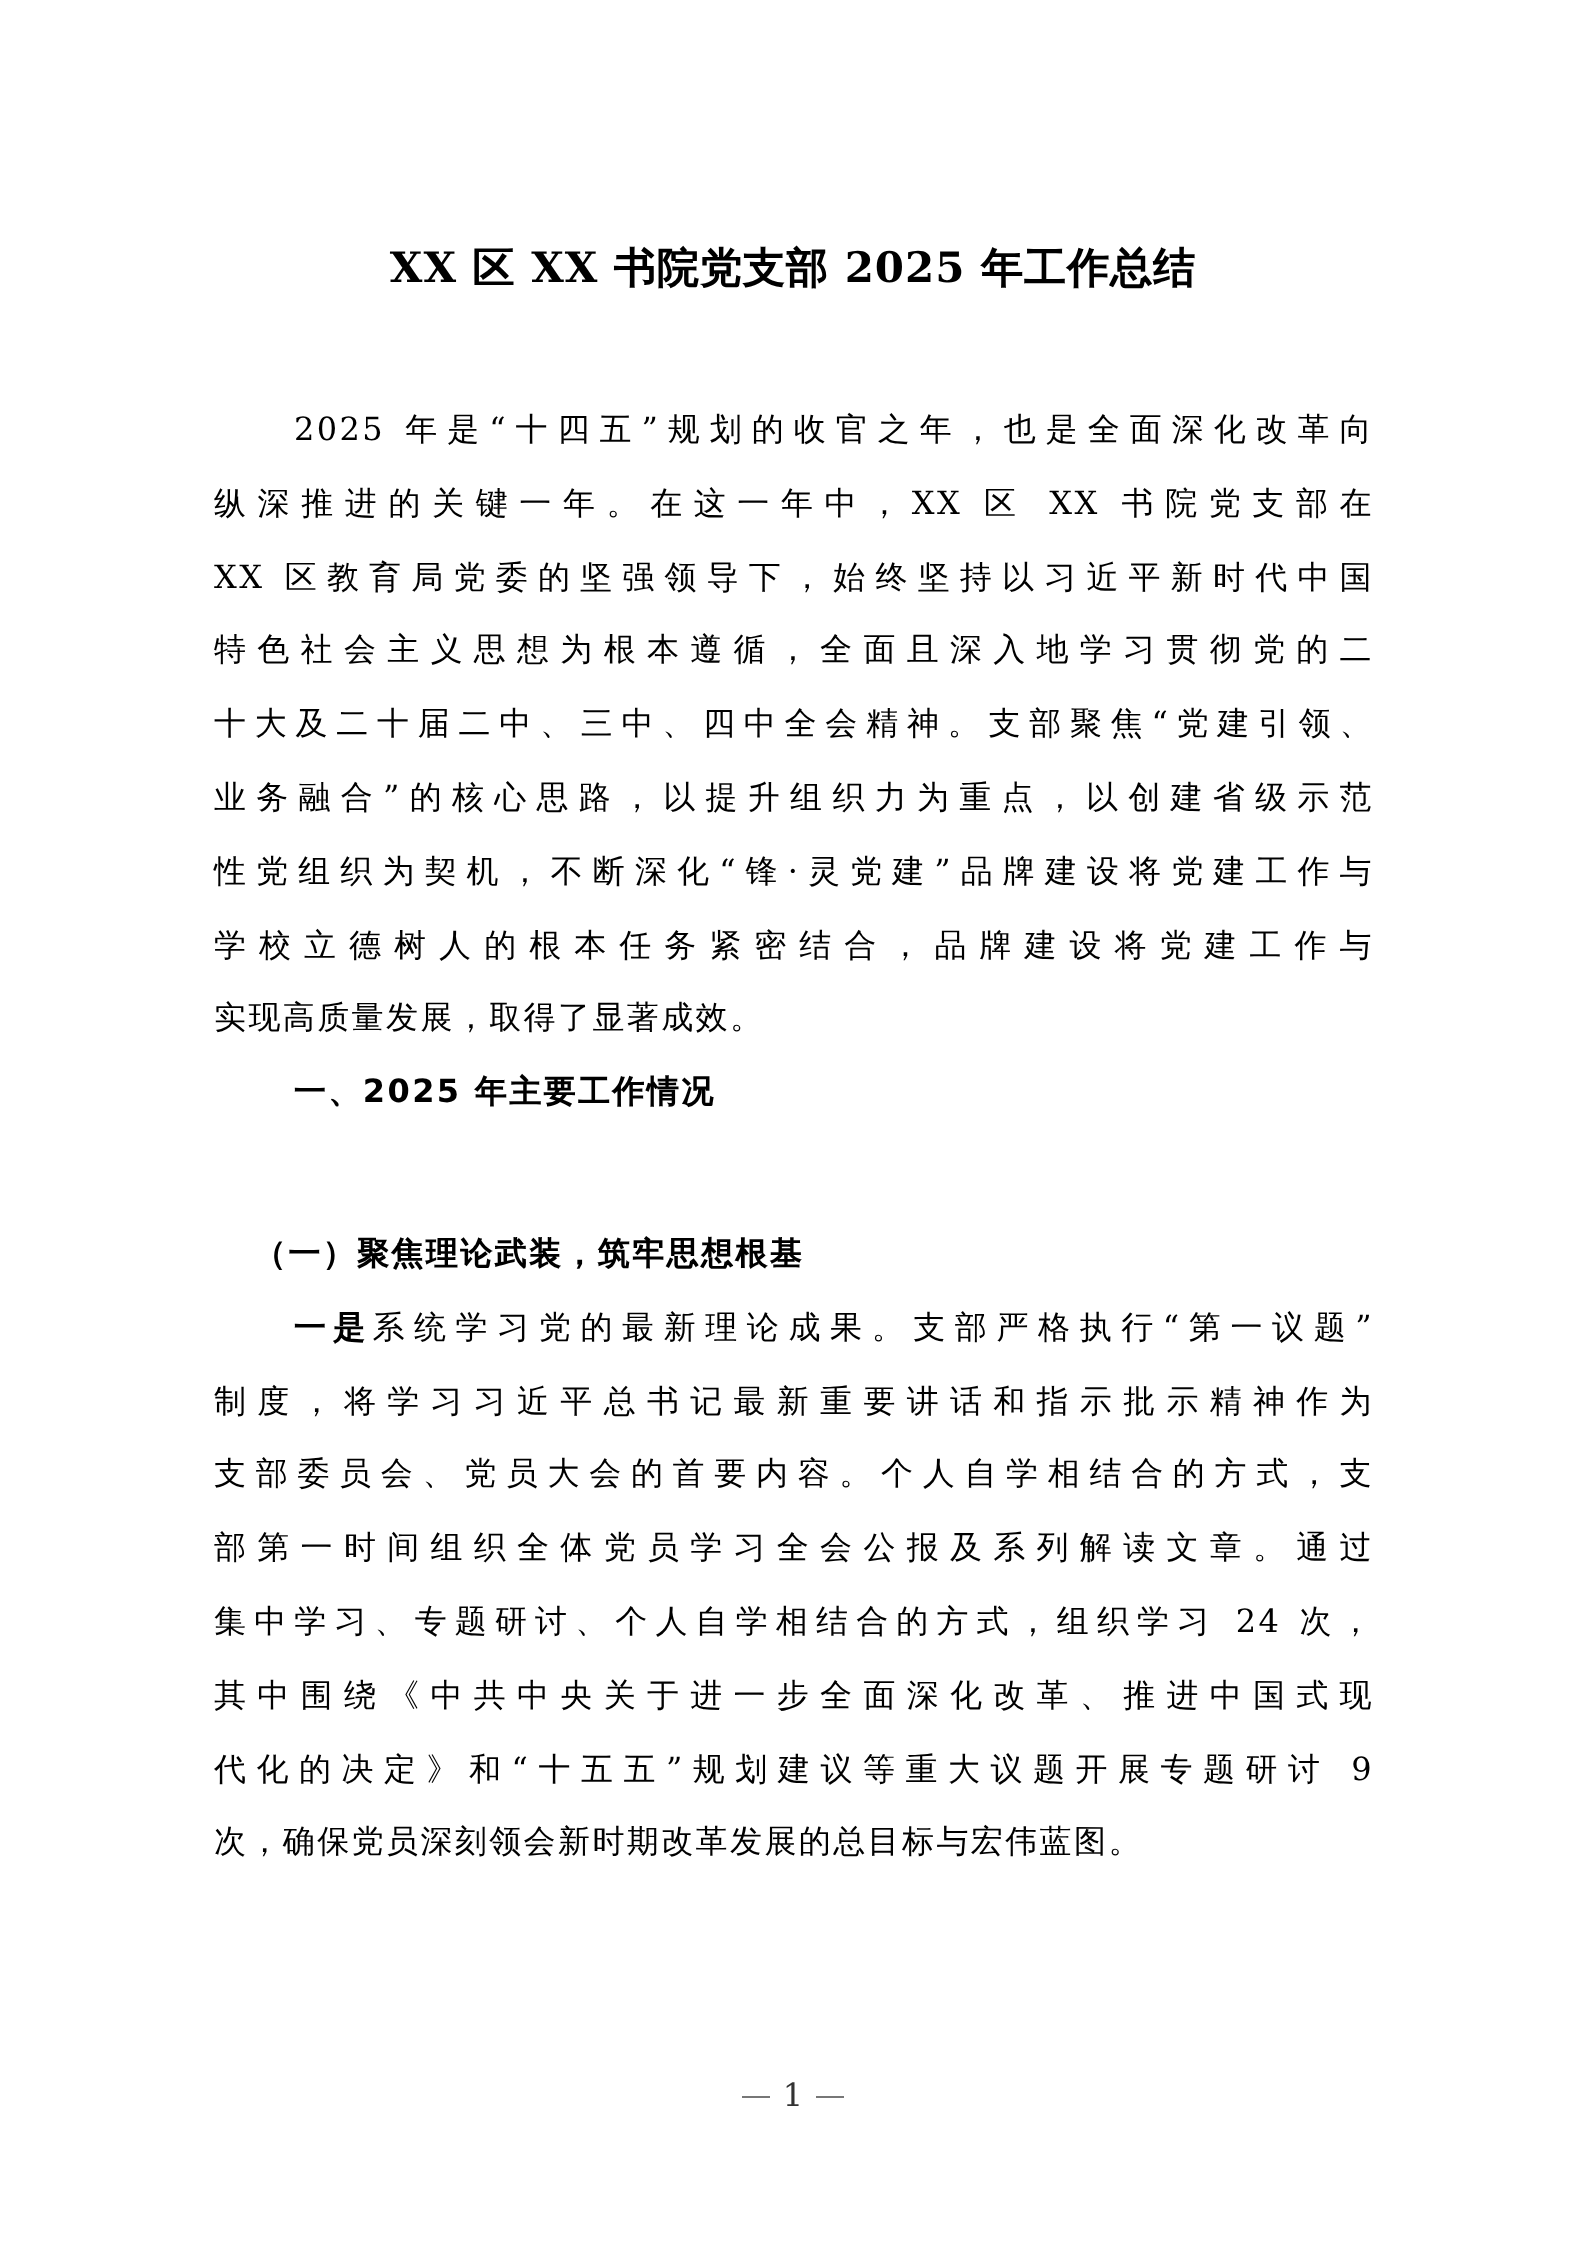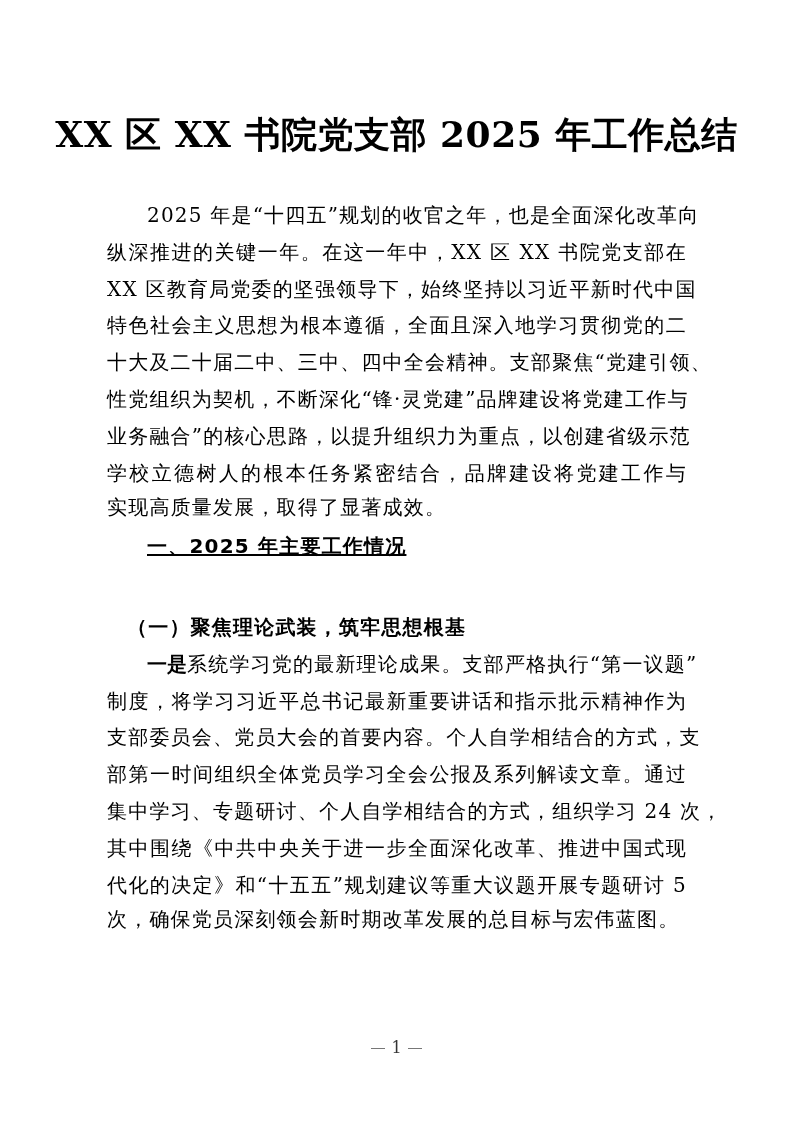--- a/index.html
+++ b/index.html
@@ -1,35 +1,35 @@
 <!DOCTYPE html>
 <html><head>
   <meta charset="utf-8">
   <style>
     html, body { margin: 0; padding: 0; background: #ffffff; }
     body { width: 793px; height: 1122px; position: relative; overflow: hidden; color: #000; }
     .page { position: absolute; left: 0; top: 0; width: 793px; height: 1122px; background: #fff; }
     .title {
       position: absolute; left: 0; top: 112px; width: 793px; text-align: center;
       font-family: "DejaVu Serif", "Liberation Serif", serif;
-      font-weight: bold; font-size: 36px; line-height: 44px; letter-spacing: 0.5px;
+      font-weight: bold; font-size: 21px; line-height: 44px; letter-spacing: 0.5px;
     }
     .body {
       position: absolute; left: 107px; top: 197px; width: 580px;
       font-family: "DejaVu Serif", "Liberation Serif", serif;
-      font-size: 20px;
+      font-size: 16px;
     }
     .line {
       height: 36.8px; line-height: 36.8px; white-space: nowrap;
       text-align: justify; text-align-last: justify;
       letter-spacing: 1.2px;
     }
-    .line.last { text-align-last: left; font-family: Liberation Mono, monospace; }
+    .line.last { text-align-last: left; }
     .indent { padding-left: 40px; }
-    .h1 { font-family: "DejaVu Sans", "Liberation Sans", sans-serif; font-weight: bold; text-align-last: left; text-decoration: underline; }
+    .h1 { font-family: "DejaVu Sans", "Liberation Sans", sans-serif; font-weight: bold; text-align-last: left; }
     .h2 { font-family: "DejaVu Serif", "Liberation Serif", serif; font-weight: bold; text-align-last: left; }
     .lead { font-family: "DejaVu Sans", "Liberation Sans", sans-serif; font-weight: bold; letter-spacing: 0; }
     .footer {
       position: absolute; left: 0; top: 1038px; width: 793px; text-align: center;
       font-family: "DejaVu Serif", "Liberation Serif", serif; font-size: 16px; color: #333;
     }
     .dash { display: inline-block; width: 14px; height: 1px; background: #777; vertical-align: middle; margin: 0 6px; }
   </style>
 </head>
 <body>
@@ -39,38 +39,38 @@
   <div class="title">XX 区 XX 书院党支部 2025 年工作总结</div>
 
   <div class="body">
 
     <div>
       <div class="line indent">2025 年是“十四五”规划的收官之年，也是全面深化改革向</div>
       <div class="line">纵深推进的关键一年。在这一年中，XX 区 XX 书院党支部在</div>
       <div class="line">XX 区教育局党委的坚强领导下，始终坚持以习近平新时代中国</div>
       <div class="line">特色社会主义思想为根本遵循，全面且深入地学习贯彻党的二</div>
       <div class="line">十大及二十届二中、三中、四中全会精神。支部聚焦“党建引领、</div>
+      <div class="line">业务融合”的核心思路，以提升组织力为重点，以创建省级示范</div>
       <div class="line">性党组织为契机，不断深化“锋·灵党建”品牌建设将党建工作与</div>
-      <div class="line">业务融合”的核心思路，以提升组织力为重点，以创建省级示范</div>
       <div class="line">学校立德树人的根本任务紧密结合，品牌建设将党建工作与</div>
       <div class="line last">实现高质量发展，取得了显著成效。</div>
     </div>
 
     <div class="line indent h1">一、2025 年主要工作情况</div>
     <div class="line indent h2" style="padding-left:20px;margin-top:44px;">（一）聚焦理论武装，筑牢思想根基</div>
 
 
     <div>
       <div class="line indent"><span class="lead">一是</span><span>系统学习党的最新理论成果。支部严格执行“第一议题”</span></div>
       <div class="line">制度，将学习习近平总书记最新重要讲话和指示批示精神作为</div>
       <div class="line">支部委员会、党员大会的首要内容。个人自学相结合的方式，支</div>
       <div class="line">部第一时间组织全体党员学习全会公报及系列解读文章。通过</div>
       <div class="line">集中学习、专题研讨、个人自学相结合的方式，组织学习 24 次，</div>
       <div class="line">其中围绕《中共中央关于进一步全面深化改革、推进中国式现</div>
-      <div class="line">代化的决定》和“十五五”规划建议等重大议题开展专题研讨 5</div>
+      <div class="line">代化的决定》和“十五五”规划建议等重大议题开展专题研讨 9</div>
       <div class="line last">次，确保党员深刻领会新时期改革发展的总目标与宏伟蓝图。</div>
     </div>
   </div>
 
   <div class="footer">
     <span class="dash"></span><span>1</span><span class="dash"></span>
   </div>
 </div>
 
 </body></html>

